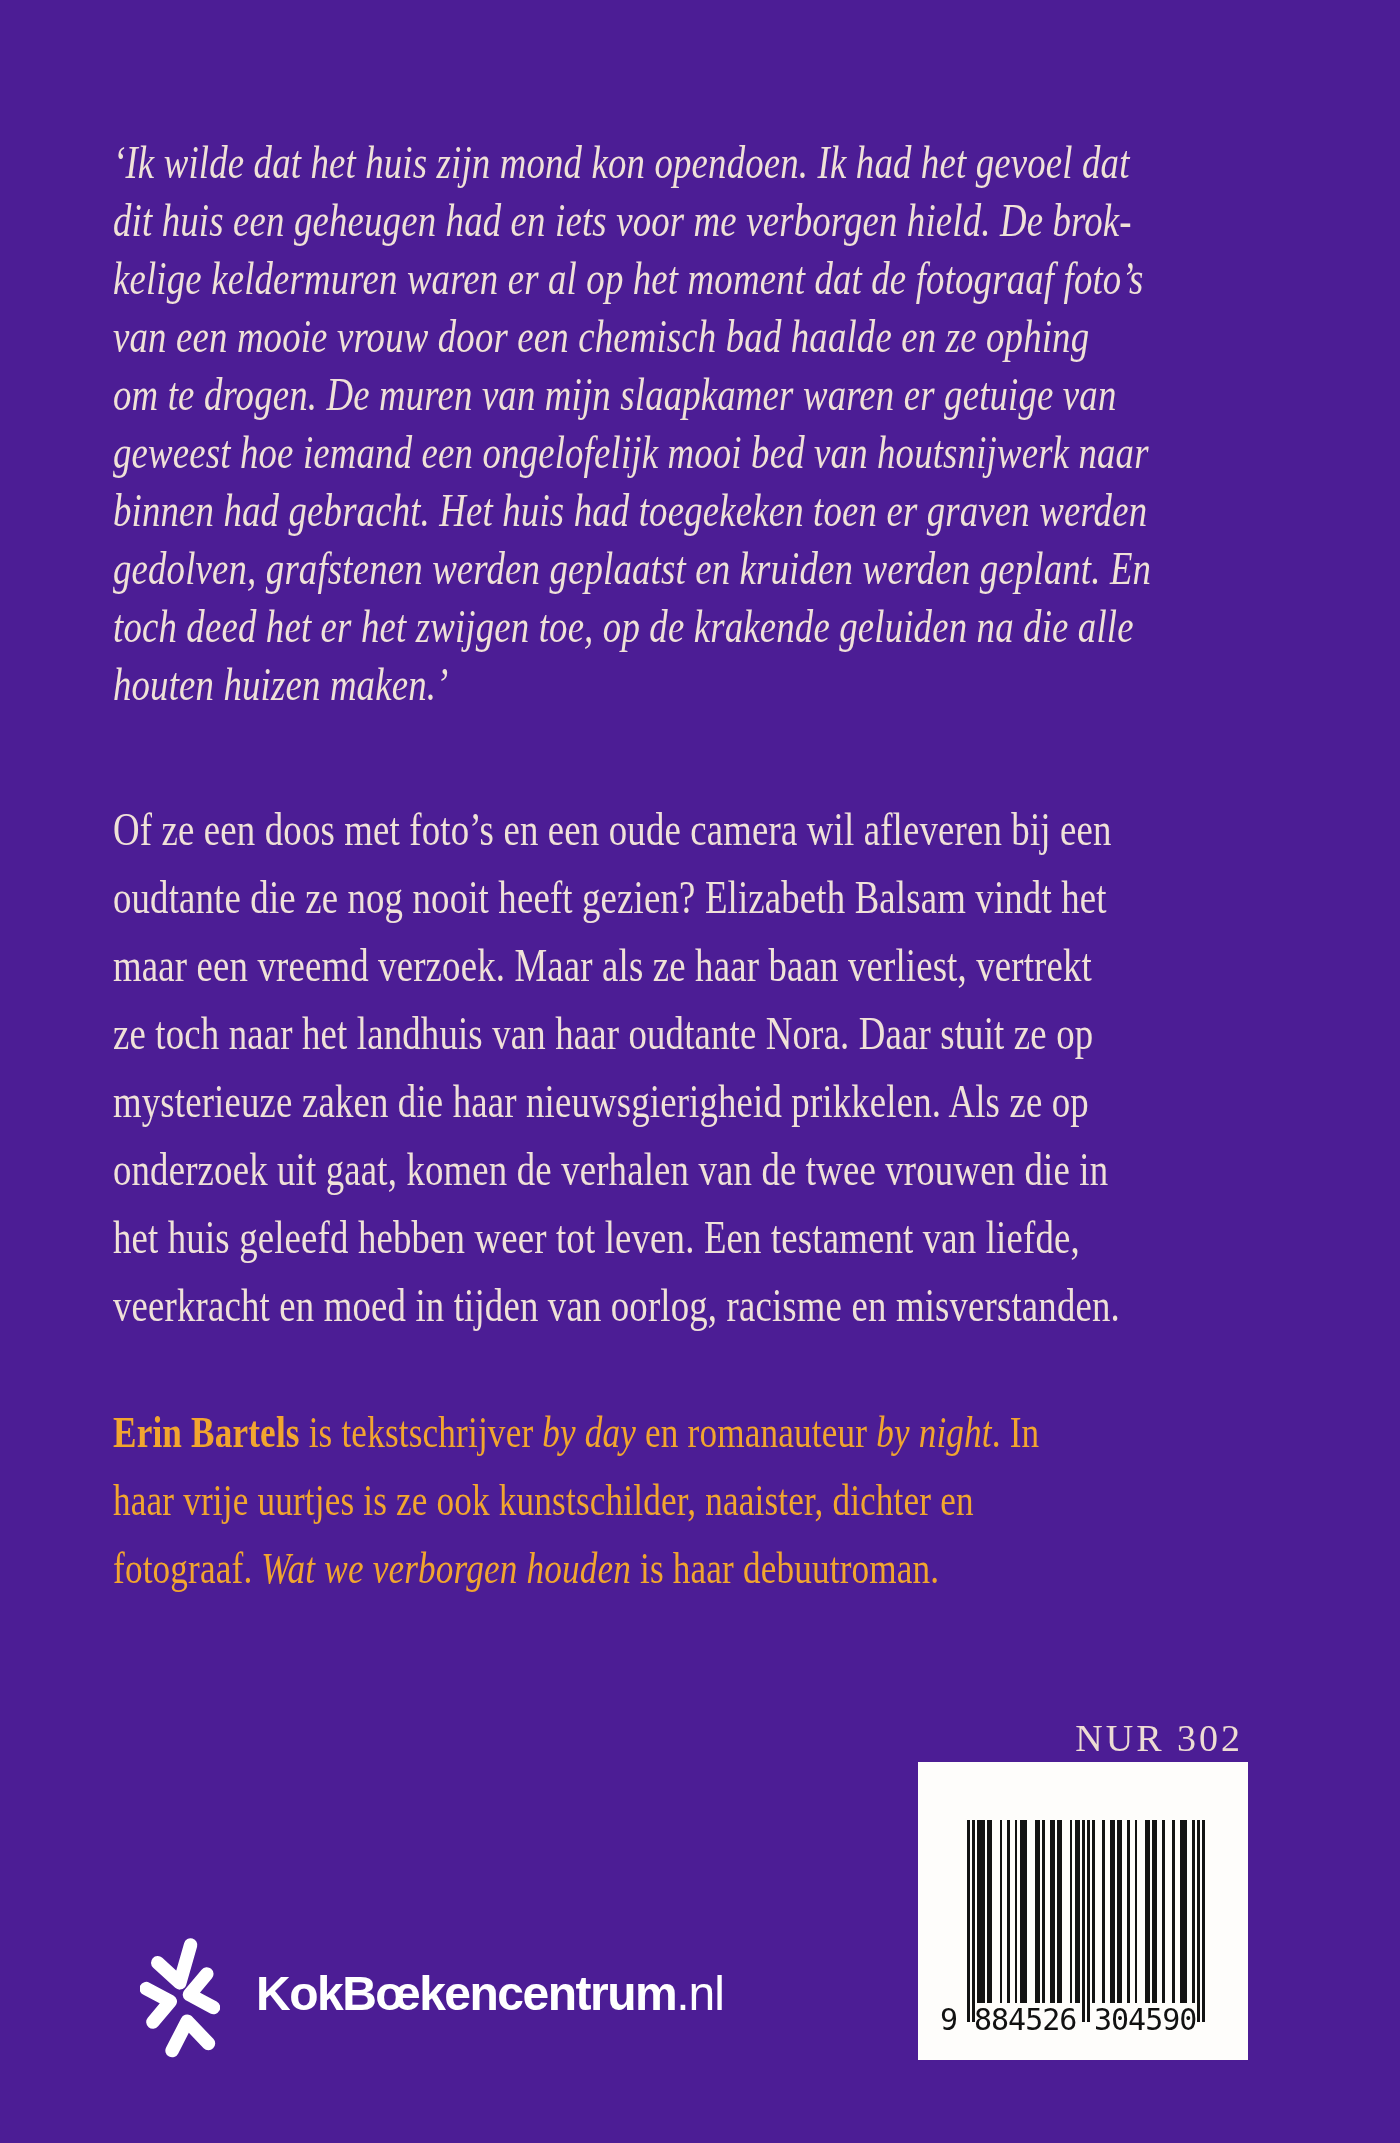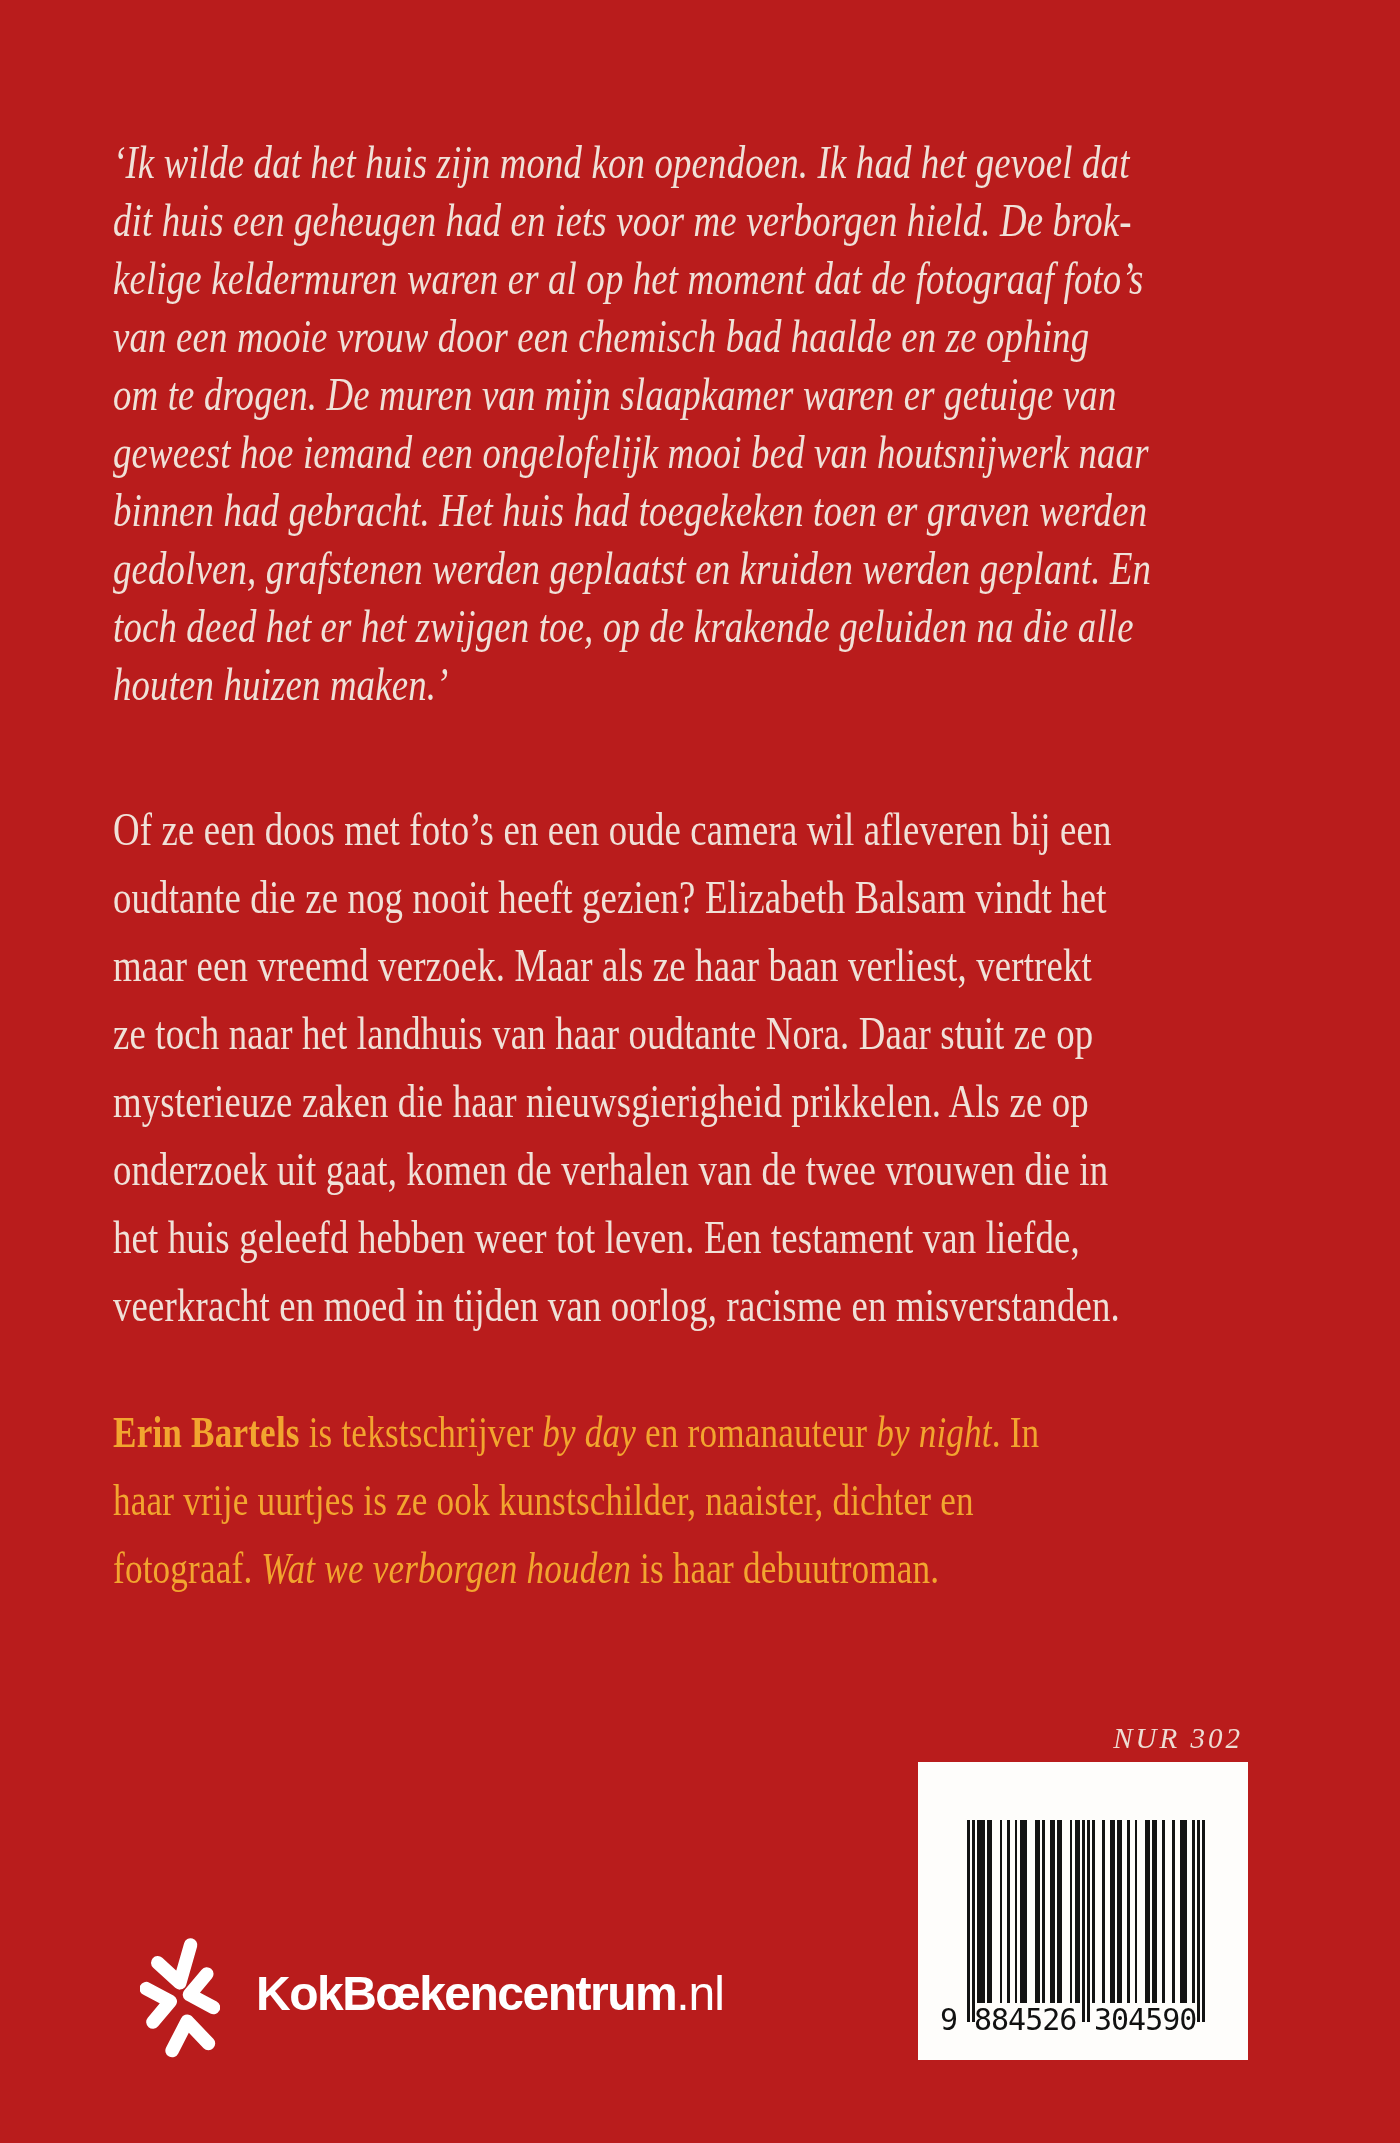--- a/index.html
+++ b/index.html
@@ -1,19 +1,19 @@
 <!DOCTYPE html>
 <html><head>
 <meta charset="utf-8">
 <style>
   html,body{margin:0;padding:0;}
   .page{
     position:relative;
     width:1400px;height:2143px;
-    background:#b91c1c;
+    background:#4c1d95;
     overflow:hidden;
     font-family:"Liberation Serif", serif;
   }
   
   .condense{
     transform:scaleX(0.80);
     transform-origin:0 0;
     width:1375px;
   }
   .quote{
@@ -32,24 +32,23 @@
   .bio{
     position:absolute;left:113px;top:1399px;
     font-size:44px;line-height:68px;
     color:#f2a52f;
     letter-spacing:0.2px;
   }
   .bio .b{font-weight:bold;}
   .i{font-style:italic;}
   .nur{
     position:absolute;right:157px;top:1722px;
-    font-size:29px;line-height:32px;
+    font-size:38px;line-height:32px;
     color:#eedcd3;
     letter-spacing:3px;
-    font-style:italic;
   }
   .barcode-box{
     position:absolute;left:918px;top:1762px;
     width:330px;height:298px;
     background:#fefdfb;
   }
   .bars{
     position:absolute;left:49px;top:58px;
     display:flex;align-items:flex-start;
   }

